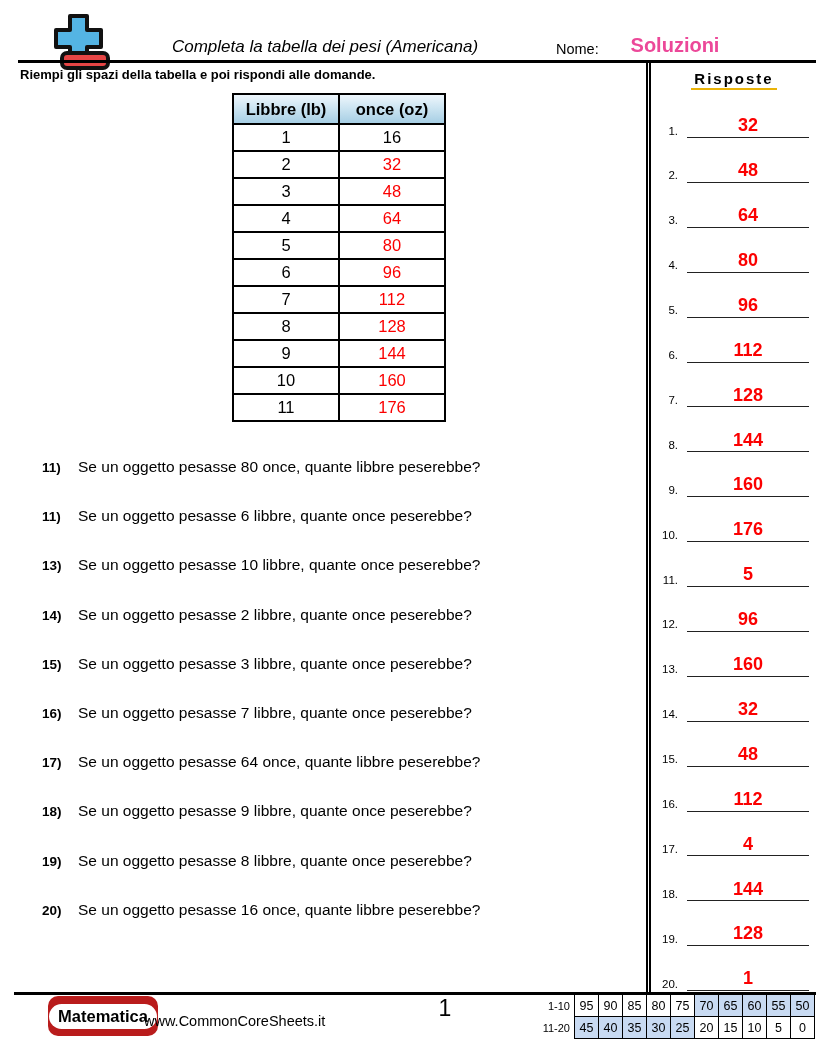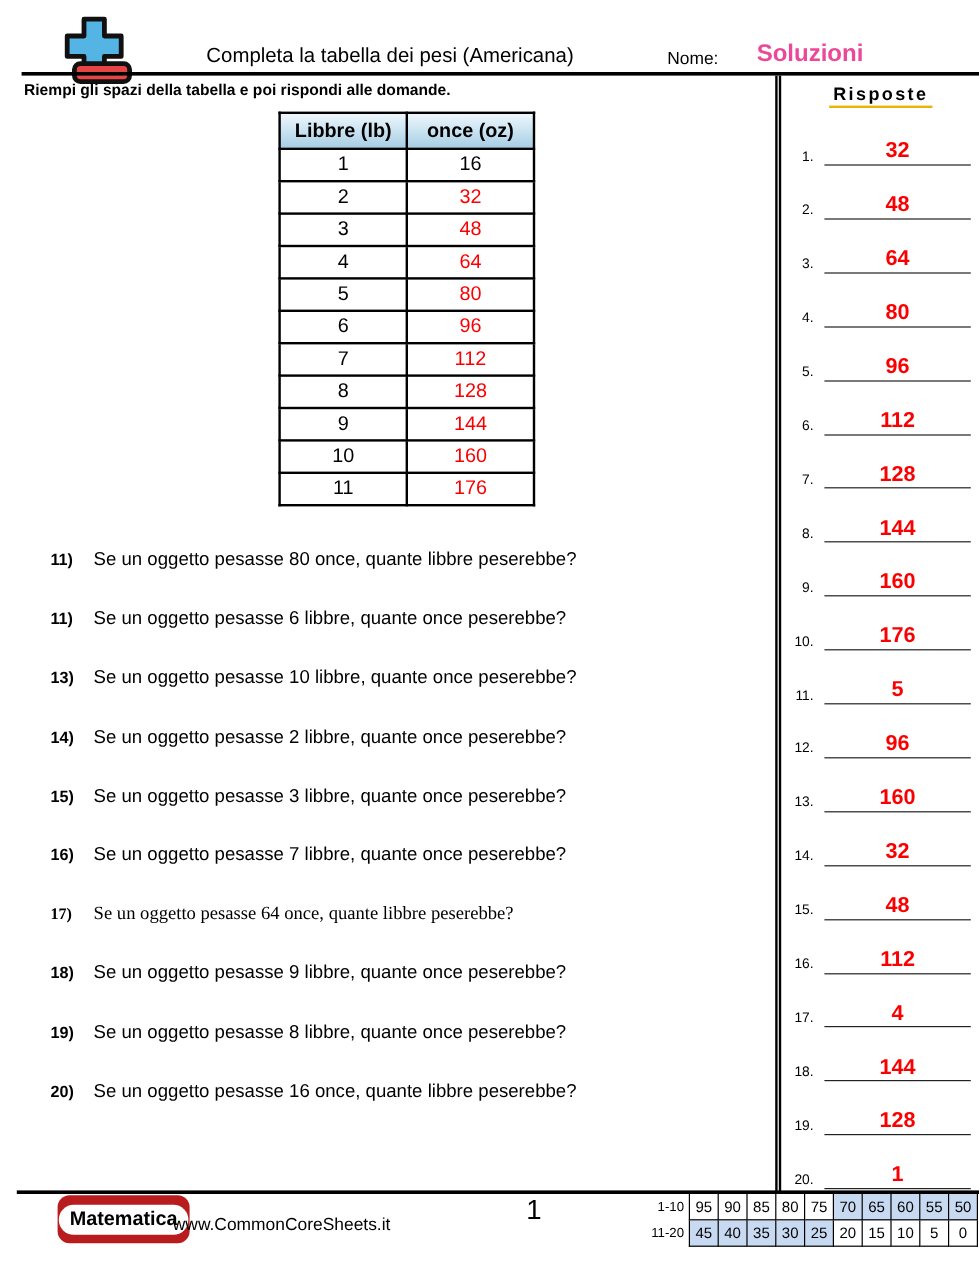--- a/index.html
+++ b/index.html
@@ -1,21 +1,21 @@
 <!DOCTYPE html>
 <html><head>
 <meta charset="utf-8">
 <style>
   html,body{margin:0;padding:0;background:#fff;}
   .page{position:relative;width:816px;height:1056px;background:#fff;overflow:hidden;
         font-family:"Liberation Sans",sans-serif;color:#000;}
 
   
   .logo{position:absolute;left:38px;top:12px;}
-  .page-title{position:absolute;left:120px;top:37px;width:410px;text-align:center;font-size:17px;}
+  .page-title{position:absolute;left:120px;top:37px;width:410px;text-align:center;font-size:17px;font-style:italic;}
   .nome-label{position:absolute;left:556px;top:41px;font-size:14.5px;}
   .nome-value{position:absolute;left:620px;top:34px;width:110px;text-align:center;
               font-size:20px;font-weight:bold;color:#ec4899;}
   .top-rule{position:absolute;left:18px;top:60px;width:798px;height:3px;background:#000;}
   .instruction{position:absolute;left:20px;top:67px;font-size:13px;font-weight:bold;}
 
   
   .vdivider{position:absolute;left:646px;top:63px;height:930px;width:5px;
             box-sizing:border-box;border-left:2px solid #000;border-right:2px solid #000;}
   .answers-title-wrap{position:absolute;left:654px;top:70px;width:160px;text-align:center;}
@@ -141,21 +141,21 @@
         <span class="q-text">Se un oggetto pesasse 2 libbre, quante once peserebbe?</span>
       </div>
       <div class="q-item" style="top: 654.8px;">
         <span class="q-num">15)</span>
         <span class="q-text">Se un oggetto pesasse 3 libbre, quante once peserebbe?</span>
       </div>
       <div class="q-item" style="top: 704px;">
         <span class="q-num">16)</span>
         <span class="q-text">Se un oggetto pesasse 7 libbre, quante once peserebbe?</span>
       </div>
-      <div class="q-item" style="top: 753.2px; font-family: Liberation Serif, serif;">
+      <div class="q-item" style="top: 753.2px;">
         <span class="q-num">17)</span>
         <span class="q-text">Se un oggetto pesasse 64 once, quante libbre peserebbe?</span>
       </div>
       <div class="q-item" style="top: 802.4px;">
         <span class="q-num">18)</span>
         <span class="q-text">Se un oggetto pesasse 9 libbre, quante once peserebbe?</span>
       </div>
       <div class="q-item" style="top: 851.6px;">
         <span class="q-num">19)</span>
         <span class="q-text">Se un oggetto pesasse 8 libbre, quante once peserebbe?</span>

